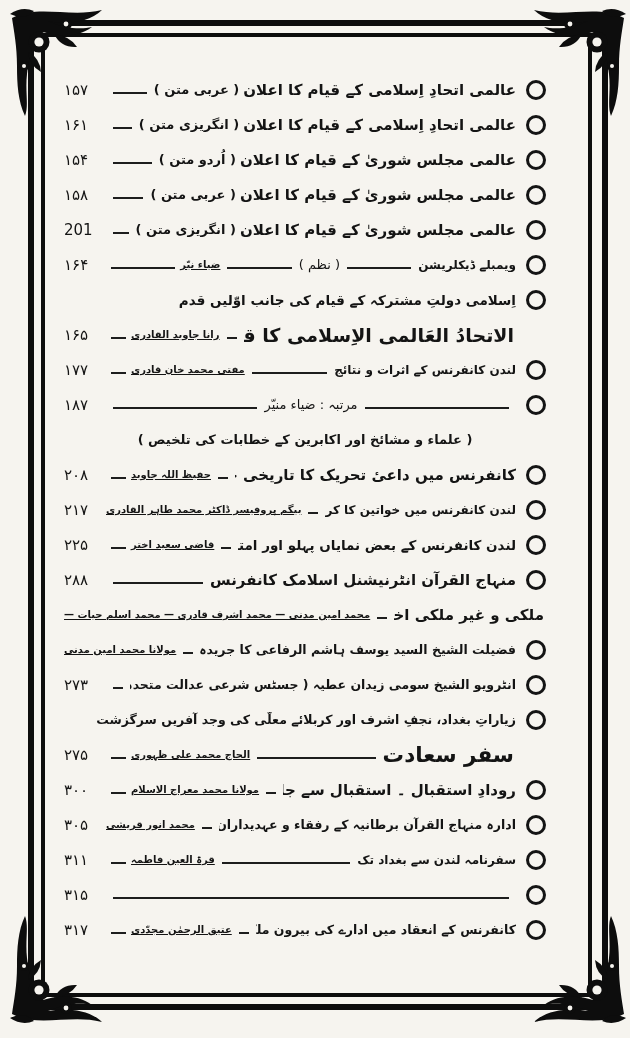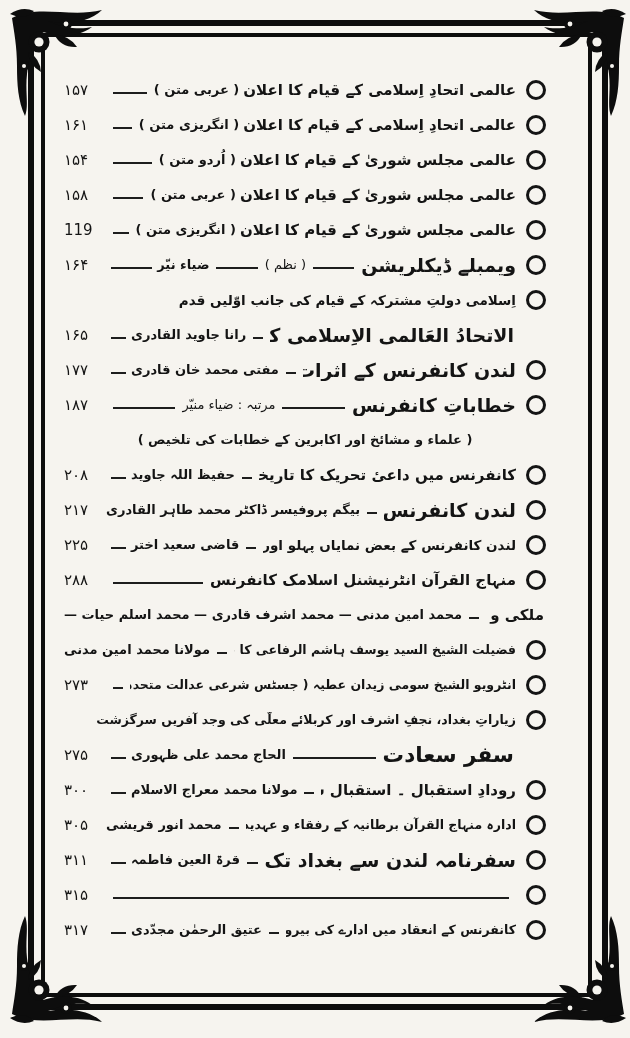--- a/index.html
+++ b/index.html
@@ -18,27 +18,27 @@
   .corner svg{width:100%;height:100%;display:block;}
   .c-tl{left:8px;top:6px;}
   .c-tr{right:2px;top:6px;transform:scaleX(-1);}
   .c-bl{left:8px;bottom:12px;transform:scaleY(-1);}
   .c-br{right:2px;bottom:12px;transform:scale(-1,-1);}
   
   .toc{position:absolute;top:72px;right:84px;left:64px;direction:rtl;z-index:2;}
   .row{display:flex;align-items:center;height:35px;direction:rtl;min-width:0;}
   .bullet{width:20px;height:20px;box-sizing:border-box;border:3px solid #141414;border-radius:50%;
           flex:0 0 auto;margin-left:10px;background:transparent;}
-  .title{font-weight:bold;font-size:19px;white-space:nowrap;flex-shrink:50;min-width:0;overflow:hidden;}
+  .title{font-weight:bold;font-size:12px;white-space:nowrap;flex-shrink:50;min-width:0;overflow:hidden;}
   .note{font-size:13px;font-weight:bold;white-space:nowrap;margin-right:4px;}
   .mid{font-size:13px;font-weight:normal;white-space:nowrap;}
   .leader{flex:1 1 auto;min-width:10px;height:0;border-bottom:2px solid #1d1d1d;margin:0 7px;transform:translateY(3px);}
   .sep{flex:0 0 auto;width:15px;height:0;border-bottom:2px solid #1d1d1d;margin:0 5px;transform:translateY(3px);}
   .sep.long{flex:1 1 auto;width:auto;min-width:26px;}
-  .author{font-weight:bold;font-size:13px;white-space:nowrap;flex:0 0 auto;}
+  .author{font-weight:bold;font-size:10px;white-space:nowrap;flex:0 0 auto;text-decoration:underline;}
   .page-num{font-weight:normal;font-size:15px;min-width:42px;text-align:left;flex:0 0 auto;white-space:nowrap;}
   .continuation{padding-right:32px;}
   .continuation.flush{padding-right:2px;}
   .subnote{justify-content:center;}
   .subnote .title{font-size:13px;text-align:center;}
   .large .title{font-size:19px;}
   .xl .title{font-size:21.5px;}
 </style>
 </head>
 <body>
@@ -140,21 +140,21 @@
         <span class="title" style="font-size: 15px;">عالمی مجلسِ شوریٰ کے قیام کا اعلان</span>
         <span class="note">( عربی متن )</span>
         <span class="leader"></span>
         <span class="page-num">۱۵۸</span>
       </div>
       <div class="row">
         <span class="bullet"></span>
         <span class="title" style="font-size: 15px;">عالمی مجلسِ شوریٰ کے قیام کا اعلان</span>
         <span class="note">( انگریزی متن )</span>
         <span class="leader"></span>
-        <span class="page-num">119</span>
+        <span class="page-num">201</span>
       </div>
       <div class="row">
         <span class="bullet"></span>
         <span class="title">ویمبلے ڈیکلریشن</span>
         <span class="leader"></span>
         <span class="mid">( نظم )</span>
         <span class="leader"></span>
         <span class="author">ضیاء نیّر</span>
         <span class="sep long"></span>
         <span class="page-num">۱۶۴</span>
@@ -173,21 +173,20 @@
       <div class="row">
         <span class="bullet"></span>
         <span class="title">لندن کانفرنس کے اثرات و نتائج</span>
         <span class="leader"></span>
         <span class="author">مفتی محمد خان قادری</span>
         <span class="sep"></span>
         <span class="page-num">۱۷۷</span>
       </div>
       <div class="row">
         <span class="bullet"></span>
-        <span class="title">خطاباتِ کانفرنس</span>
         <span class="leader"></span>
         <span class="mid">مرتبہ : ضیاء منیّر</span>
         <span class="leader"></span>
         <span class="page-num">۱۸۷</span>
       </div>
       <div class="row subnote">
         <span class="title">( علماء و مشائخ اور اکابرین کے خطابات کی تلخیص )</span>
       </div>
       <div class="row">
         <span class="bullet"></span>

